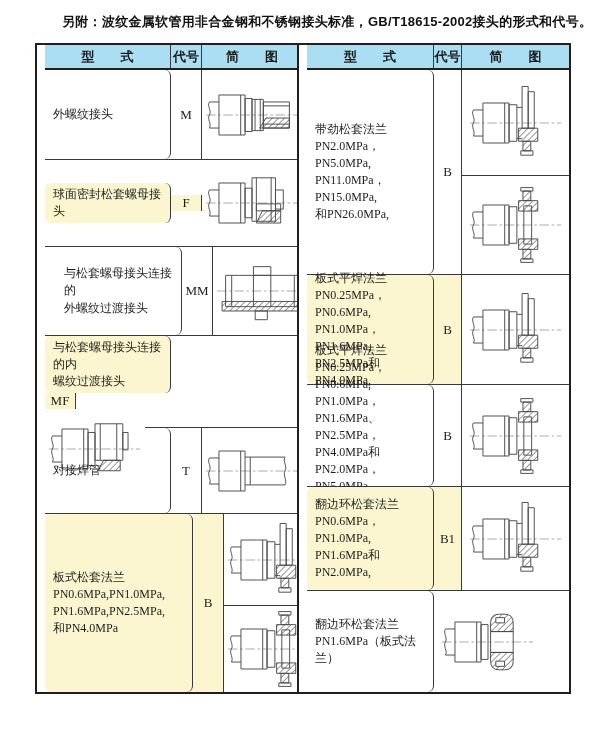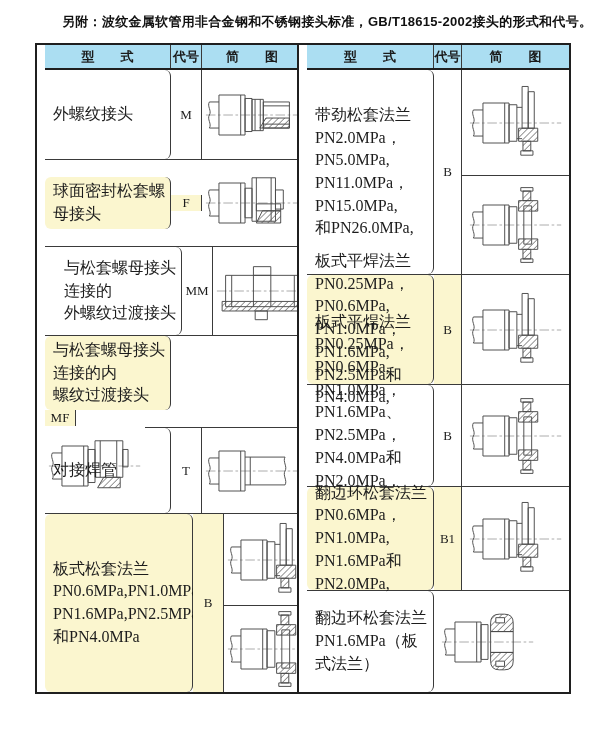--- a/index.html
+++ b/index.html
@@ -12,21 +12,21 @@
     font-family:"Liberation Sans", sans-serif;
     font-weight:bold;font-size:13px;letter-spacing:0.3px;color:#111;margin-left:27px;
   }
   .tbl{position:absolute;top:43px;border:2px solid #1f1f1f;background:#fff;}
   .row{display:flex;box-sizing:border-box;border-bottom:1px solid #3a3a3a;margin-left:8px;}
   .row:last-child{border-bottom:none;}
   .row.header{border-bottom:2px solid #1f1f1f;background:var(--header-bg,#abdef2);}
   .cell{box-sizing:border-box;border-right:1px solid #3a3a3a;display:flex;align-items:center;background:transparent;}
   .cell:last-child{border-right:none;}
   .hl{background:var(--hl-bg,#fbf6cf);}
-  .type-cell{padding:3px 3px 3px 8px;font-size:16px;line-height:1.42;white-space:pre-line;border-radius:6px;}
+  .type-cell{padding:3px 3px 3px 8px;font-size:12px;line-height:1.42;white-space:pre-line;border-radius:6px;}
   .code-cell{justify-content:center;font-size:13px;}
   .header .cell{justify-content:center;font-size:13px;font-weight:bold;padding:0;white-space:pre;color:#1a1a1a;}
   .diagram-cell{flex-direction:column;padding:0;align-items:stretch;}
   .sub{flex:1;display:flex;align-items:center;justify-content:center;border-bottom:1px solid #3a3a3a;background:#fff;}
   .sub:last-child{border-bottom:none;}
   svg.diag{width:100px;height:80px;display:block;}
 </style>
 </head>
 <body>
 

